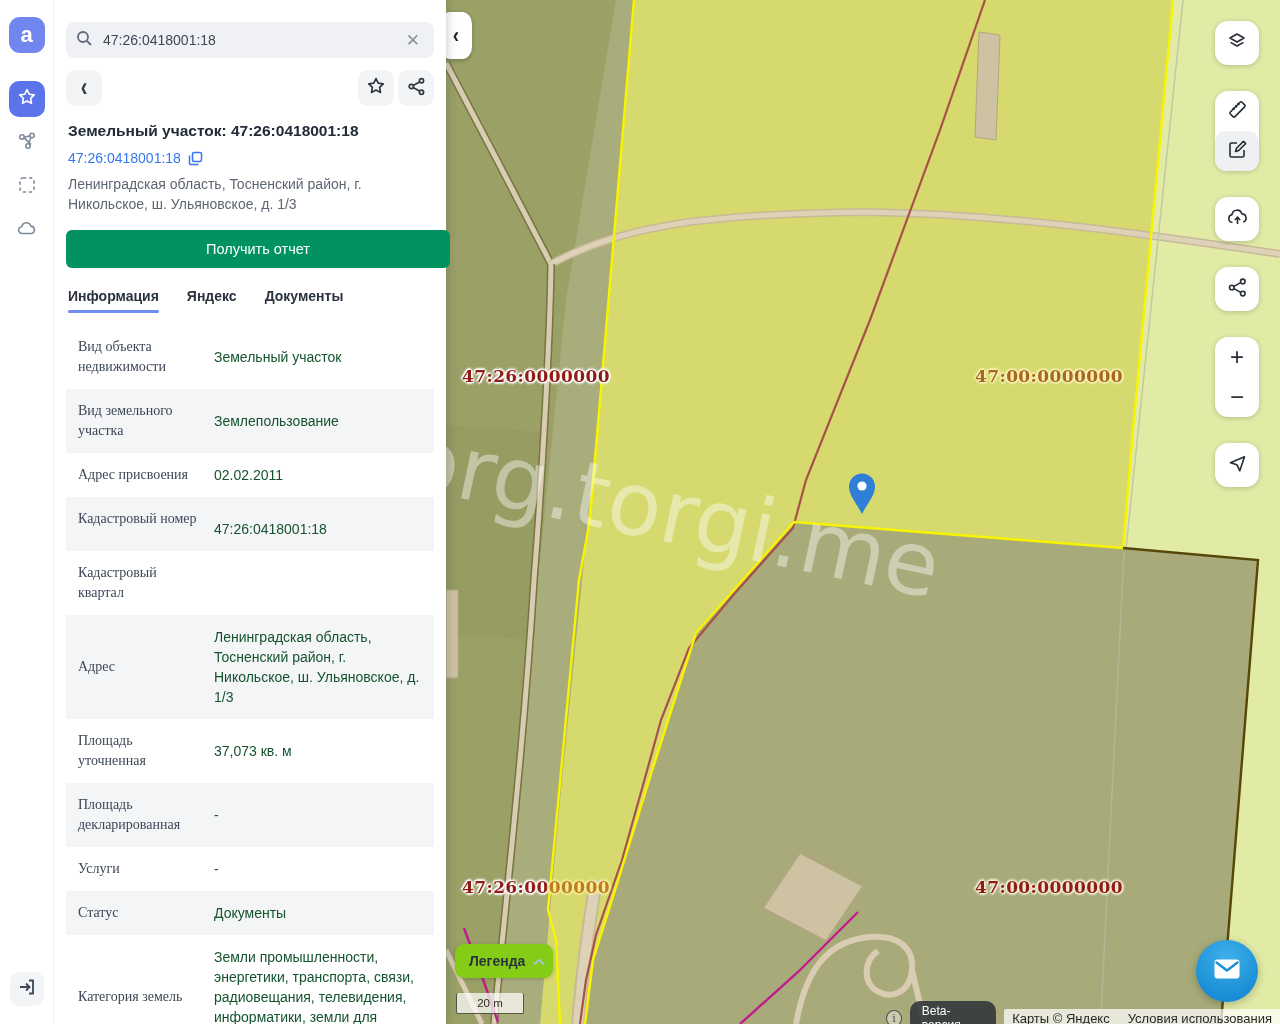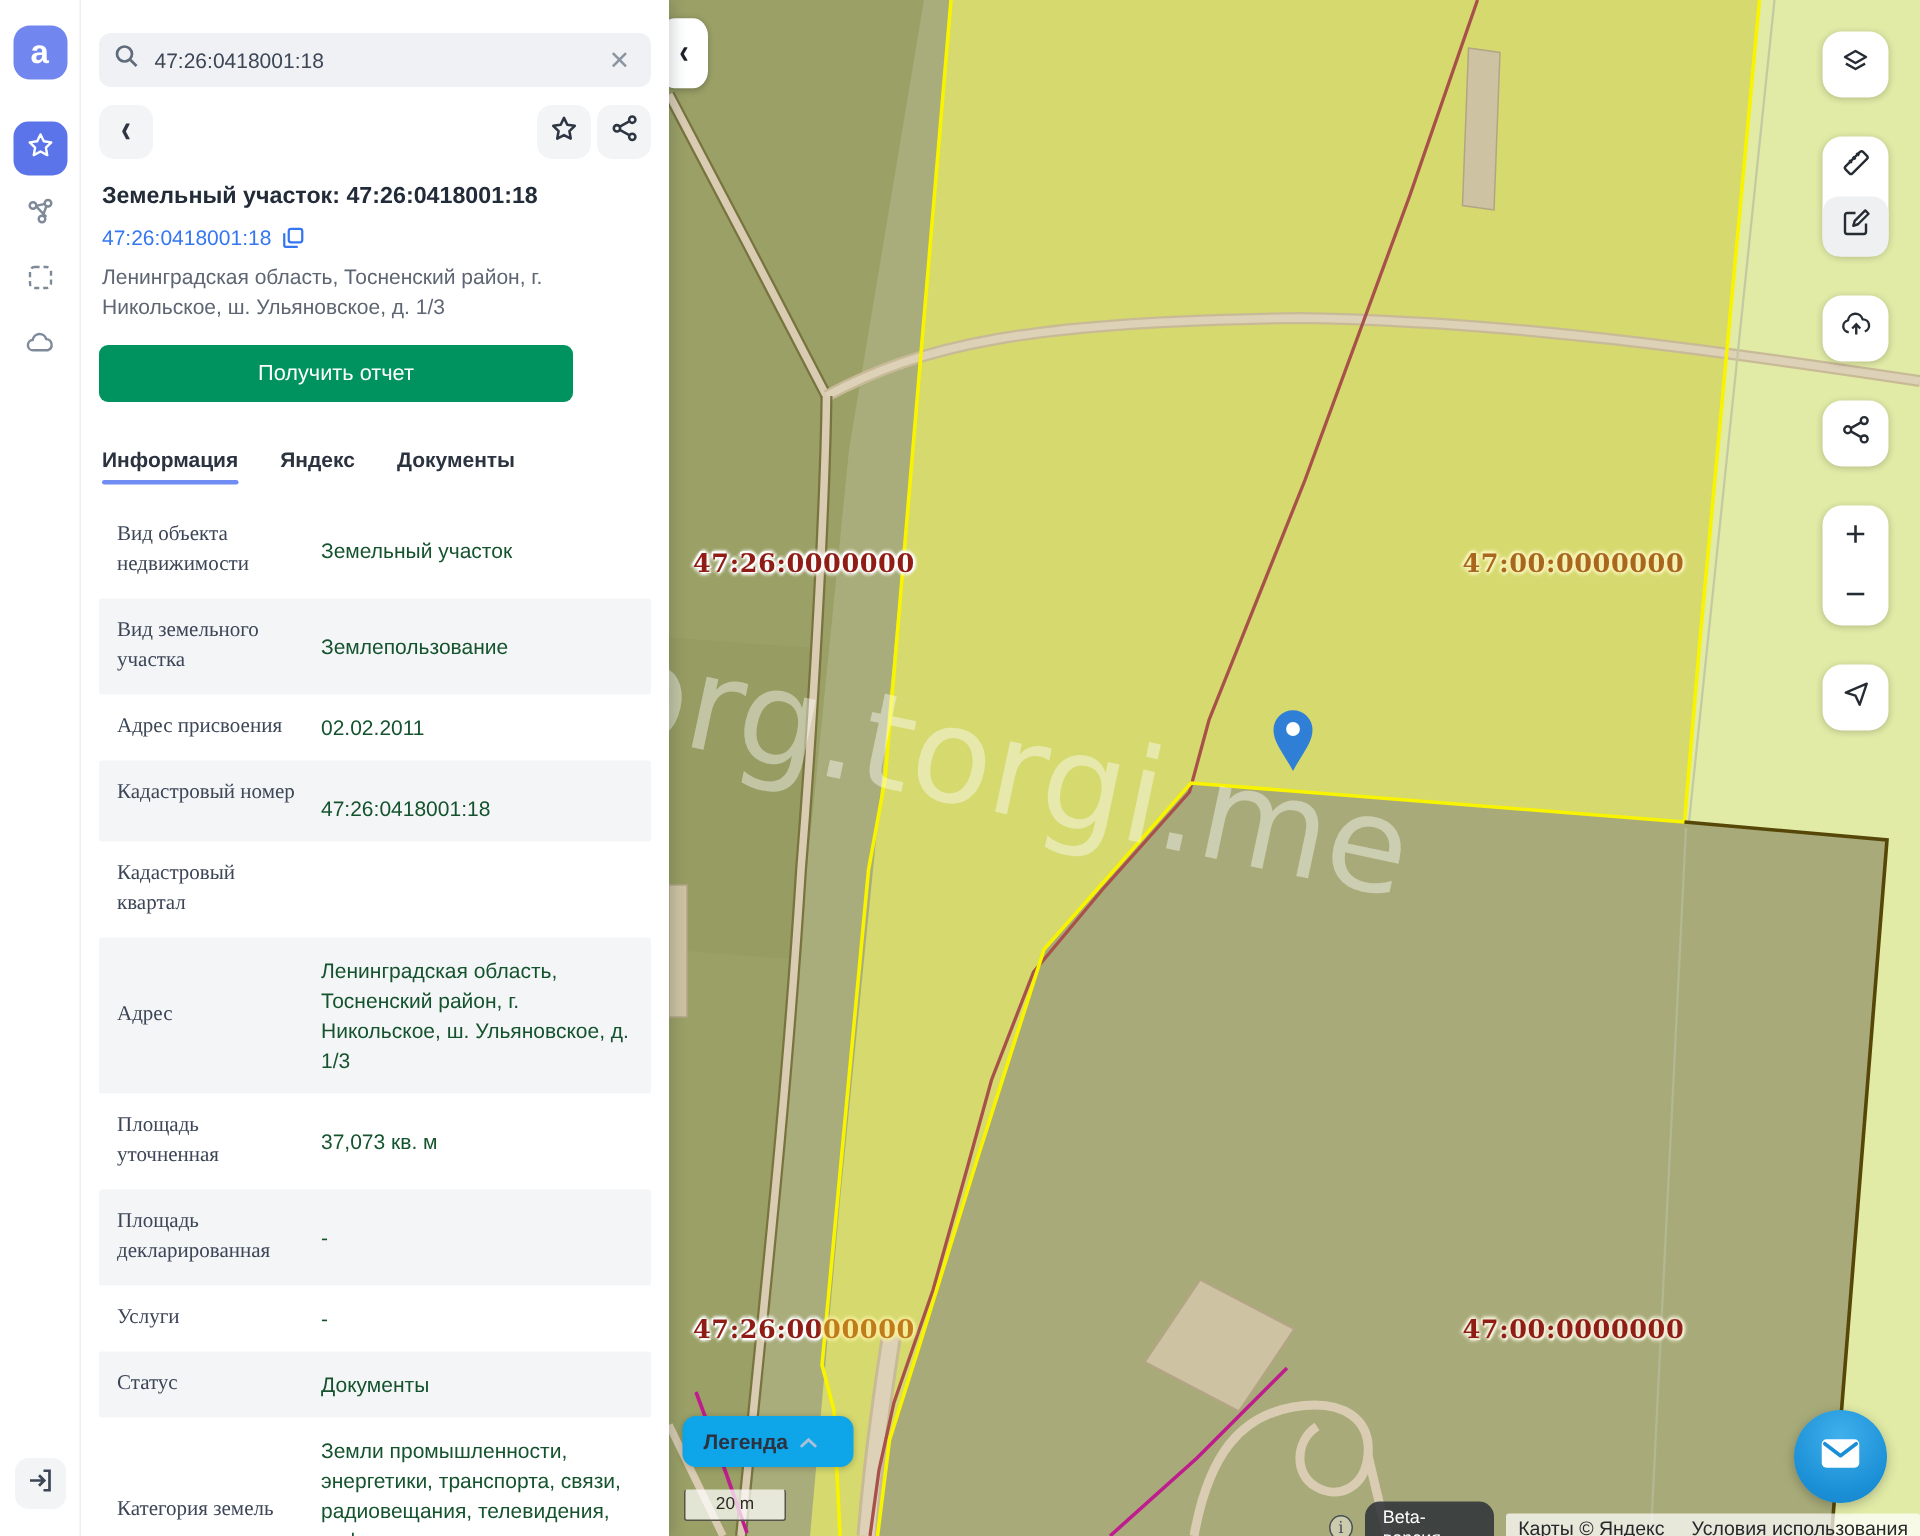--- a/index.html
+++ b/index.html
@@ -35,23 +35,23 @@
             display:flex; align-items:center; justify-content:center; }
   .sq-btn + .sq-btn { margin-left:4px; }
   .sq-btn svg { stroke:#2e3642; fill:none; stroke-width:1.7; }
   .back-glyph { font-size:20px; color:#2e3642; font-weight:bold; transform:scaleY(1.35); margin-top:-2px; }
   .toolrow .grow { flex:1; }
   .obj-title { margin:16px 2px 0 2px; font-size:15.5px; font-weight:bold; color:#222b38; }
   .obj-link-row { margin:10px 2px 0 2px; display:flex; align-items:center; gap:7px; }
   .obj-link { font-size:14px; color:#3577f0; text-decoration:none; }
   .copy-ic svg { stroke:#3577f0; fill:none; stroke-width:1.5; display:block; }
   .obj-addr { margin:8px 2px 0 2px; font-size:14px; line-height:20px; color:#5d6672; max-width:350px; }
-  .report-btn { margin-top:16px; width:316px; height:38px; background:#00935f; border:none; border-radius:6px;
+  .report-btn { margin-top:16px; width:384px; height:38px; background:#00935f; border:none; border-radius:6px;
                 color:#fff; font-size:14.5px; font-family:inherit; cursor:pointer; }
-  .tabs { margin-top:24px; display:flex; gap:28px; padding:0 2px; }
+  .tabs { margin-top:14px; display:flex; gap:28px; padding:0 2px; }
   .tab { font-size:14px; font-weight:bold; color:#2b3340; padding:6px 0 9px 0; position:relative; cursor:pointer; }
   .tab.active::after { content:""; position:absolute; left:0; right:0; bottom:0; height:3px;
                        background:#6f8df2; border-radius:2px; }
   .info-table { margin-top:12px; }
   .row { display:flex; padding:8px 12px; border-radius:2px; }
   .row.alt { background:#f4f5f7; }
   .row .lbl { width:132px; flex:0 0 132px; font-size:14px; line-height:20px; color:#3c4657; padding:4px 8px 4px 0;font-family:Liberation Serif, serif; }
   .row .val { flex:1; font-size:14px; line-height:20px; color:#14532d; padding:4px 0 4px 4px; }
 
   
@@ -77,21 +77,21 @@
                   font-size:19px; font-weight:bold; color:#1d232b; transform:scaleY(1.2); cursor:pointer; }
 
   .ctrl { position:absolute; left:769px; width:44px; background:#fff; border-radius:13px;
           box-shadow:0 1px 5px rgba(0,0,0,.2); display:flex; flex-direction:column;
           align-items:center; justify-content:center; cursor:pointer; }
   .ctrl svg { stroke:#262c33; fill:none; stroke-width:1.6; }
   .ctrl .half { width:44px; height:40px; display:flex; align-items:center; justify-content:center; border-radius:11px; }
   .ctrl .half.tint { background:#eef0f2; }
   .zoomtxt { font-size:24px; color:#262c33; line-height:1; font-weight:400; }
 
-  .legend-btn { position:absolute; left:9px; top:944px; height:34px; padding:0 24px 0 14px; background:#0ea5e9;
+  .legend-btn { position:absolute; left:9px; top:944px; height:34px; padding:0 8px 0 14px; background:#84cc16;
                 border-radius:9px; box-shadow:0 1px 4px rgba(0,0,0,.2); display:flex; align-items:center; gap:8px;
                 font-size:14px; font-weight:bold; color:#2b3340; cursor:pointer; }
   .legend-btn svg { stroke:#a9c0d8; fill:none; stroke-width:2; }
   .scalebar { position:absolute; left:10px; top:993px; width:68px; height:21px;
               background:rgba(255,255,255,.72); border-left:1.5px solid #55554a; border-right:1.5px solid #55554a;
               border-bottom:1.5px solid #55554a; border-radius:2px;
               display:flex; align-items:center; justify-content:center; font-size:11.5px; color:#2b2b22; }
   .attr-zone { position:absolute; left:440px; top:1001px; display:flex; align-items:center; gap:8px; }
   .info-ic { width:17px; height:17px; border-radius:50%; border:1.4px solid #4a4f55; color:#4a4f55;
              display:flex; align-items:center; justify-content:center; font-size:11px;

